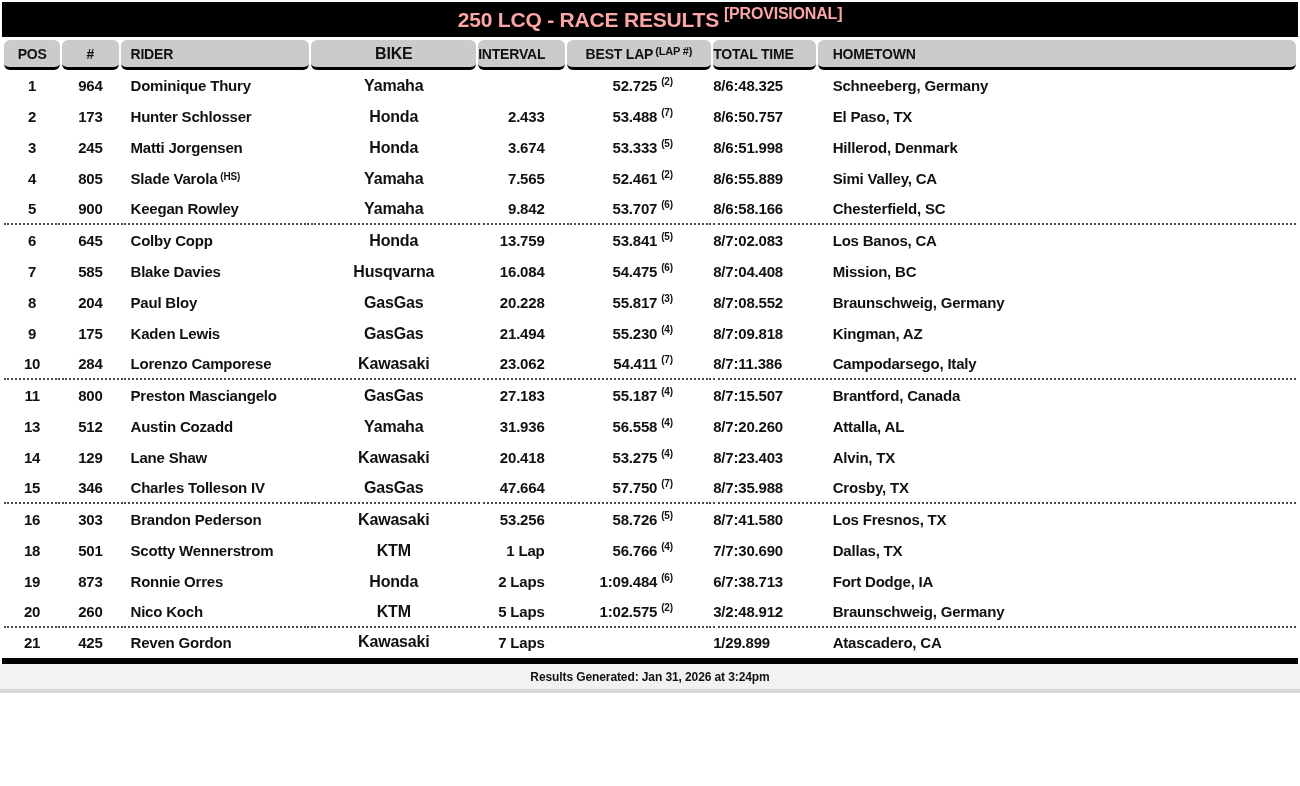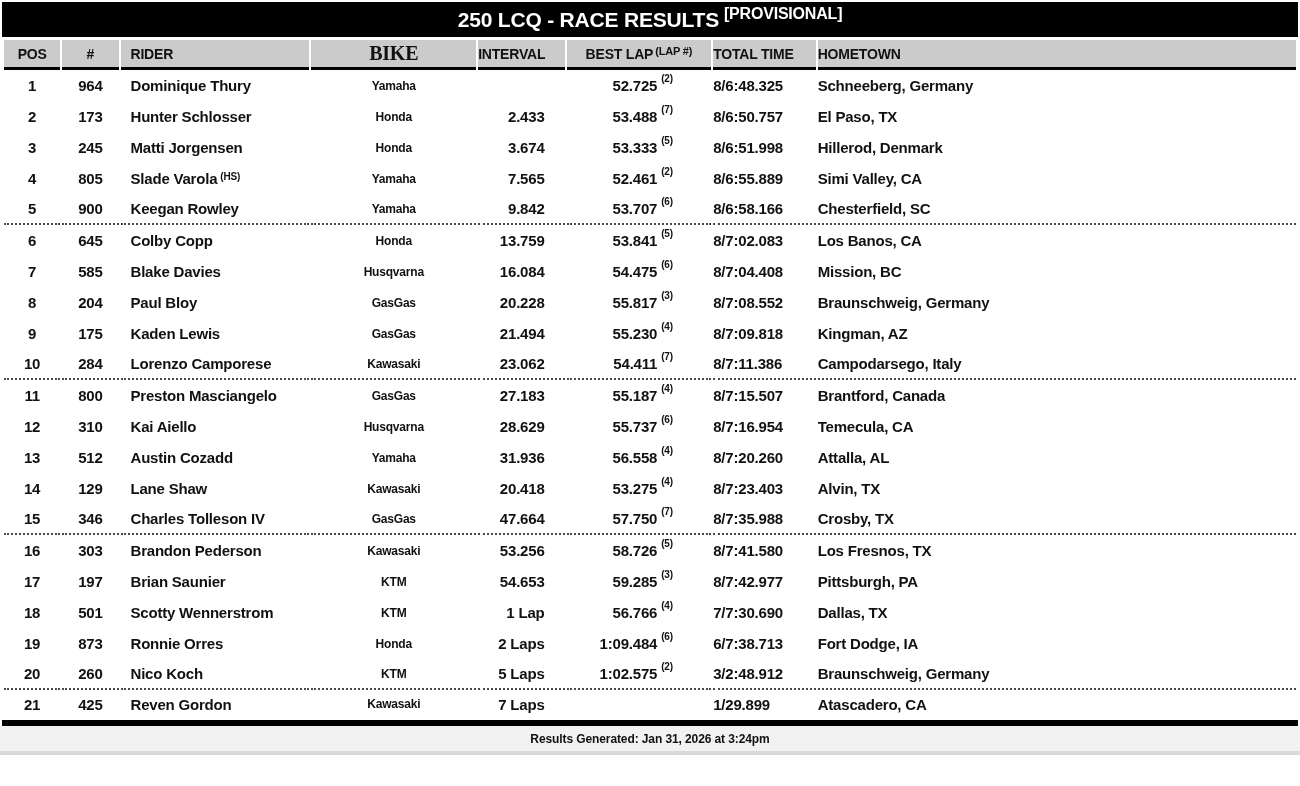--- a/index.html
+++ b/index.html
@@ -10,56 +10,57 @@
   body{
     width:1300px;height:786px;overflow:hidden;
     font-family:"Liberation Sans","DejaVu Sans",sans-serif;
     color:var(--ink);
   }
   .sheet{padding:2px 2px 0 2px;}
   
   .title-bar{
     background:var(--title-bg);height:35px;margin-bottom:3px;
     display:flex;align-items:center;justify-content:center;
-    color:#ffffff;font-weight:700;letter-spacing:-0.2px;
+    color:#fca5a5;font-weight:700;letter-spacing:-0.2px;
   }
   .title-main{font-size:21px;}
   .title-sup{font-size:16px;position:relative;top:-6px;margin-left:5px;}
   
   table{
     width:1296px;table-layout:fixed;
     border-collapse:separate;border-spacing:2px 0;
   }
   th,td{
     overflow:hidden;white-space:nowrap;font-weight:700;vertical-align:middle;
     letter-spacing:-0.2px;
   }
   thead th{
     background:var(--header-bg);height:30px;font-size:14px;
     border-bottom:3px solid #000;
+    border-radius:6px;
   }
   tbody td{height:31px;font-size:15px;}
   tr.short td{height:28px;}
   tr.sep td{border-bottom:2px dotted #4a4a4a;}
   tr.last td{border-bottom:2px solid #000;}
   
   .w-pos{width:56px;} .w-num{width:56px;} .w-rider{width:188px;}
   .w-bike{width:164px;} .w-int{width:86px;} .w-bl{width:144px;}
   .w-tt{width:102px;} .w-home{width:476px;}
   
   .c-pos,.c-num{text-align:center;}
   .c-rider{text-align:left;padding-left:10px;}
-  .c-bike{text-align:center;font-size:12px;}
-  th.c-bike{font-size:20px;font-family:Liberation Serif, serif;}
+  .c-bike{text-align:center;font-size:16px;}
+  th.c-bike{font-size:16px;}
   .c-int{text-align:right;padding-right:20px;}
   th.c-int{padding-right:20px;}
   .c-tt{text-align:left;}
-  .c-home{text-align:left;}
+  .c-home{text-align:left;padding-left:15px;}
   th.c-bl{text-align:center;}
-  .bl-wrap{display:flex;align-items:flex-start;}
+  .bl-wrap{display:flex;align-items:center;}
   .bl-num{flex:1;text-align:right;}
   .bl-sup{width:54px;text-align:left;padding-left:4px;font-size:10px;position:relative;top:-4px;}
   .sup-small{font-size:10px;position:relative;top:-4px;margin-left:3px;}
   th .sup-small{font-size:11px;margin-left:2px;}
   
   .bottom-bar{height:6px;background:#000;margin-top:2px;width:1296px;}
   .footer{
     margin:0 -2px;background:var(--footer-bg);height:25px;
     display:flex;align-items:center;justify-content:center;
     font-size:12px;font-weight:700;letter-spacing:-0.1px;
@@ -260,35 +261,20 @@
           <td class="c-bl">
             <span class="bl-wrap">
               <span class="bl-num">55.187</span>
               <span class="bl-sup">(4)</span>
             </span>
           </td>
           <td class="c-tt">8/7:15.507</td>
           <td class="c-home">Brantford, Canada</td>
         </tr>
         <tr>
-          <td class="c-pos">12</td>
-          <td class="c-num">310</td>
-          <td class="c-rider"><span>Kai Aiello</span><span class="sup-small"></span></td>
-          <td class="c-bike">Husqvarna</td>
-          <td class="c-int">28.629</td>
-          <td class="c-bl">
-            <span class="bl-wrap">
-              <span class="bl-num">55.737</span>
-              <span class="bl-sup">(6)</span>
-            </span>
-          </td>
-          <td class="c-tt">8/7:16.954</td>
-          <td class="c-home">Temecula, CA</td>
-        </tr>
-        <tr>
           <td class="c-pos">13</td>
           <td class="c-num">512</td>
           <td class="c-rider"><span>Austin Cozadd</span><span class="sup-small"></span></td>
           <td class="c-bike">Yamaha</td>
           <td class="c-int">31.936</td>
           <td class="c-bl">
             <span class="bl-wrap">
               <span class="bl-num">56.558</span>
               <span class="bl-sup">(4)</span>
             </span>
@@ -335,35 +321,20 @@
           <td class="c-bl">
             <span class="bl-wrap">
               <span class="bl-num">58.726</span>
               <span class="bl-sup">(5)</span>
             </span>
           </td>
           <td class="c-tt">8/7:41.580</td>
           <td class="c-home">Los Fresnos, TX</td>
         </tr>
         <tr>
-          <td class="c-pos">17</td>
-          <td class="c-num">197</td>
-          <td class="c-rider"><span>Brian Saunier</span><span class="sup-small"></span></td>
-          <td class="c-bike">KTM</td>
-          <td class="c-int">54.653</td>
-          <td class="c-bl">
-            <span class="bl-wrap">
-              <span class="bl-num">59.285</span>
-              <span class="bl-sup">(3)</span>
-            </span>
-          </td>
-          <td class="c-tt">8/7:42.977</td>
-          <td class="c-home">Pittsburgh, PA</td>
-        </tr>
-        <tr>
           <td class="c-pos">18</td>
           <td class="c-num">501</td>
           <td class="c-rider"><span>Scotty Wennerstrom</span><span class="sup-small"></span></td>
           <td class="c-bike">KTM</td>
           <td class="c-int">1 Lap</td>
           <td class="c-bl">
             <span class="bl-wrap">
               <span class="bl-num">56.766</span>
               <span class="bl-sup">(4)</span>
             </span>

